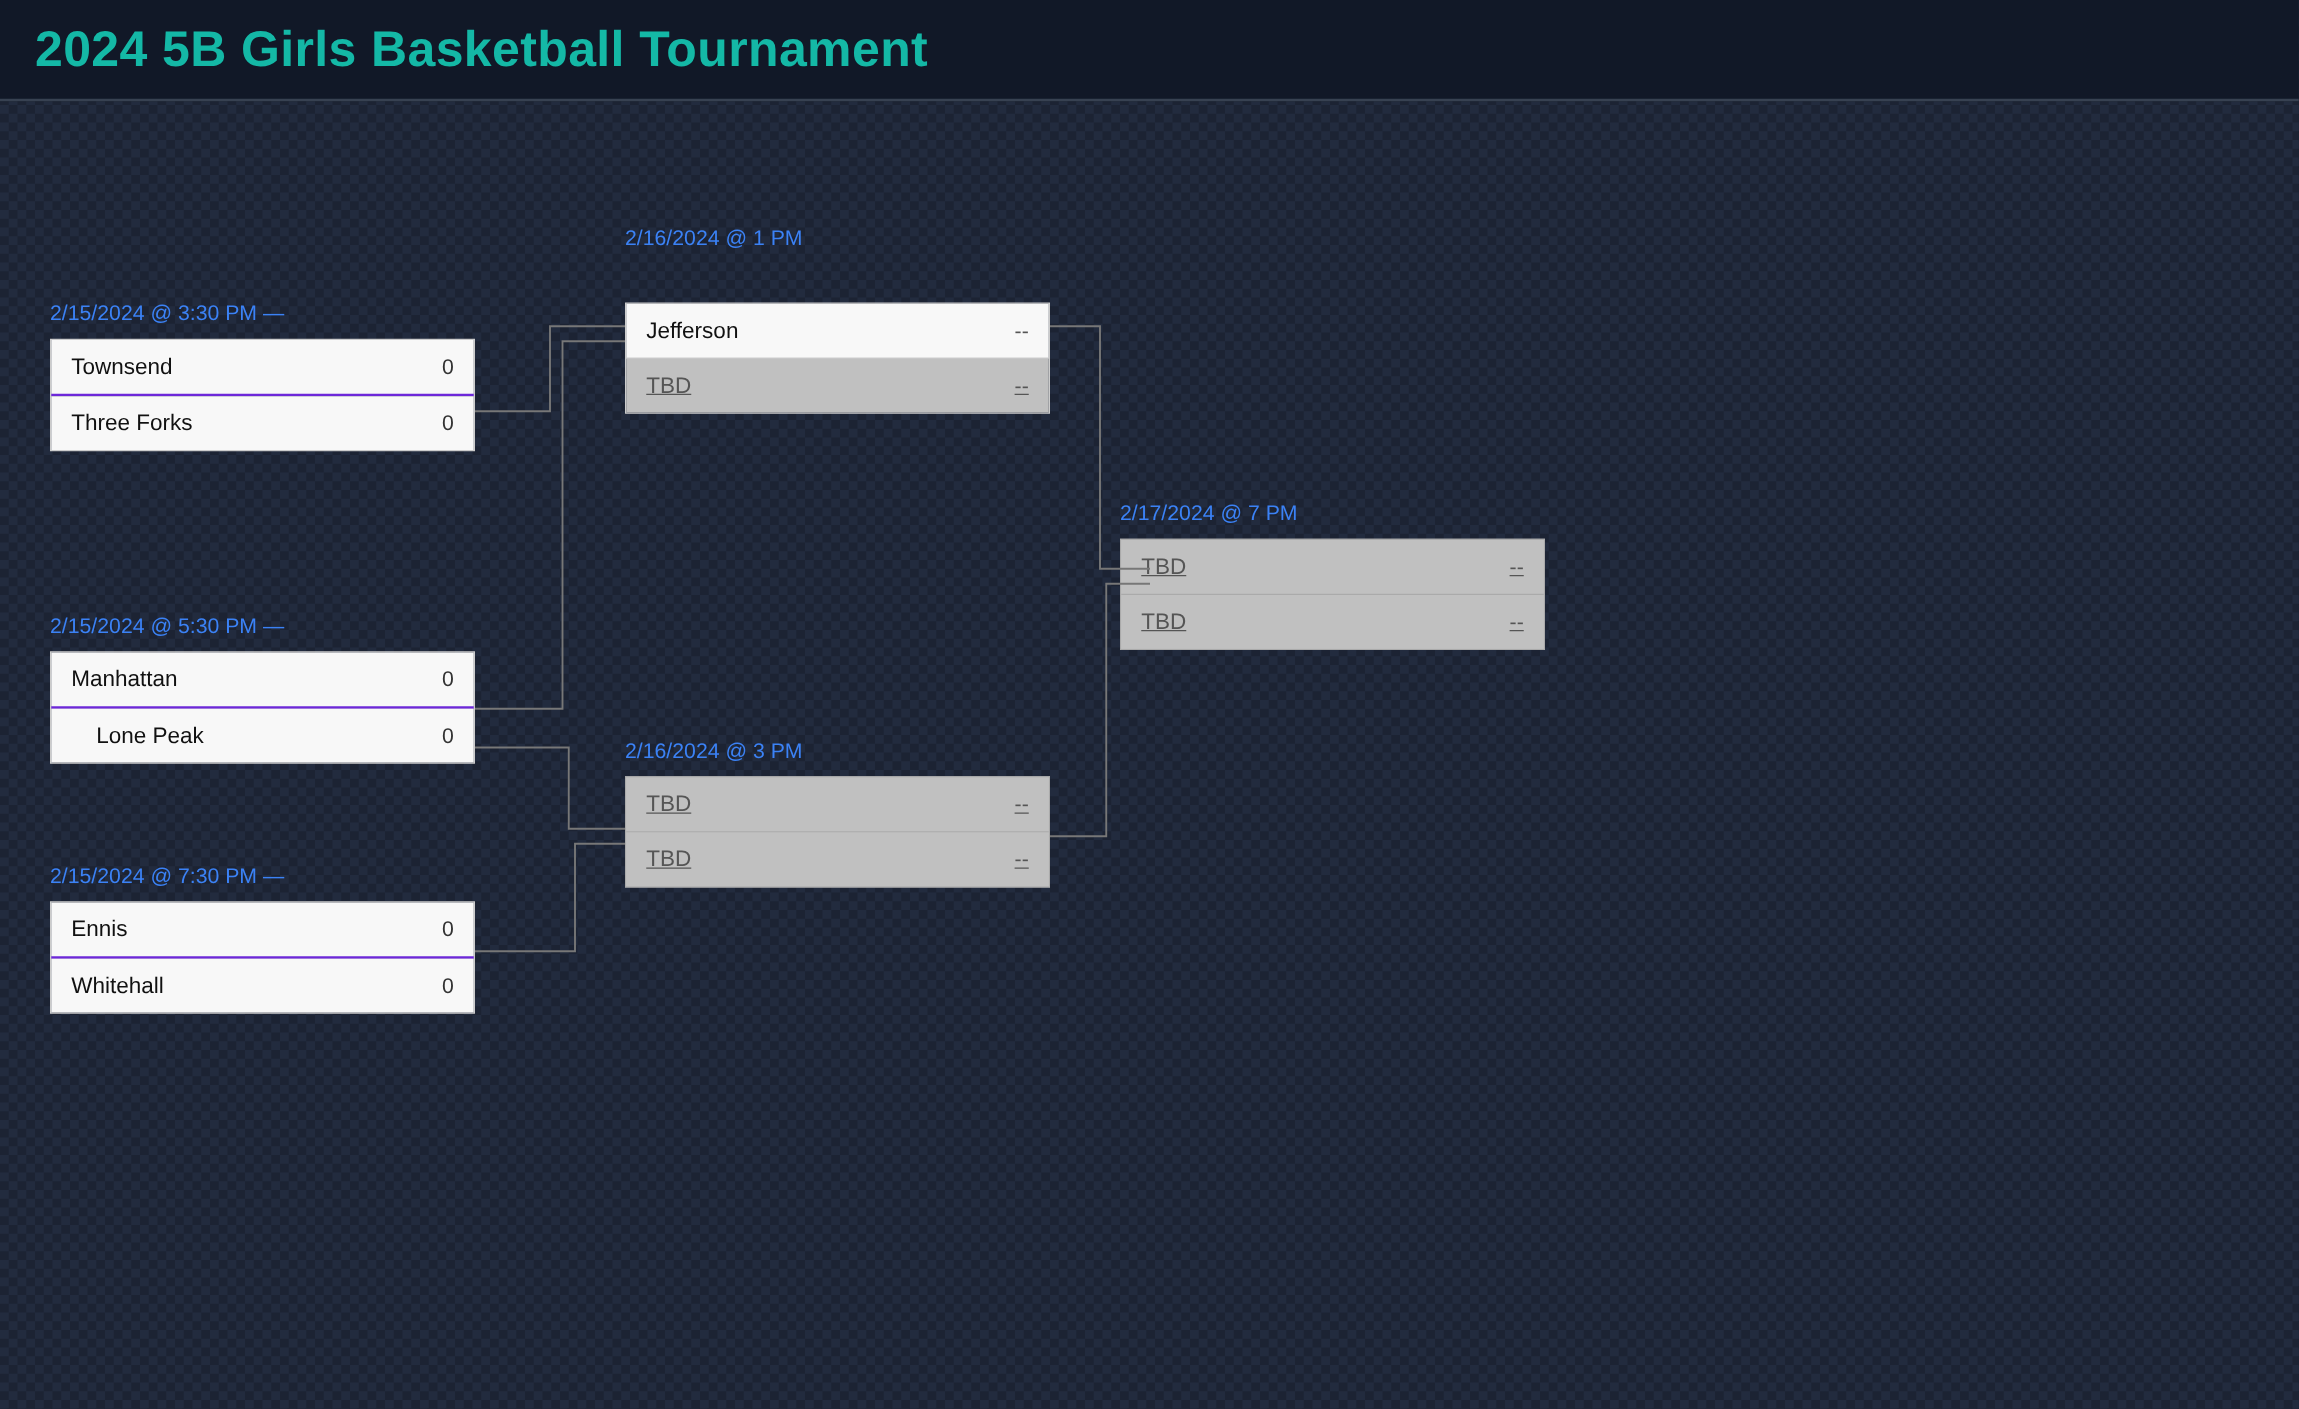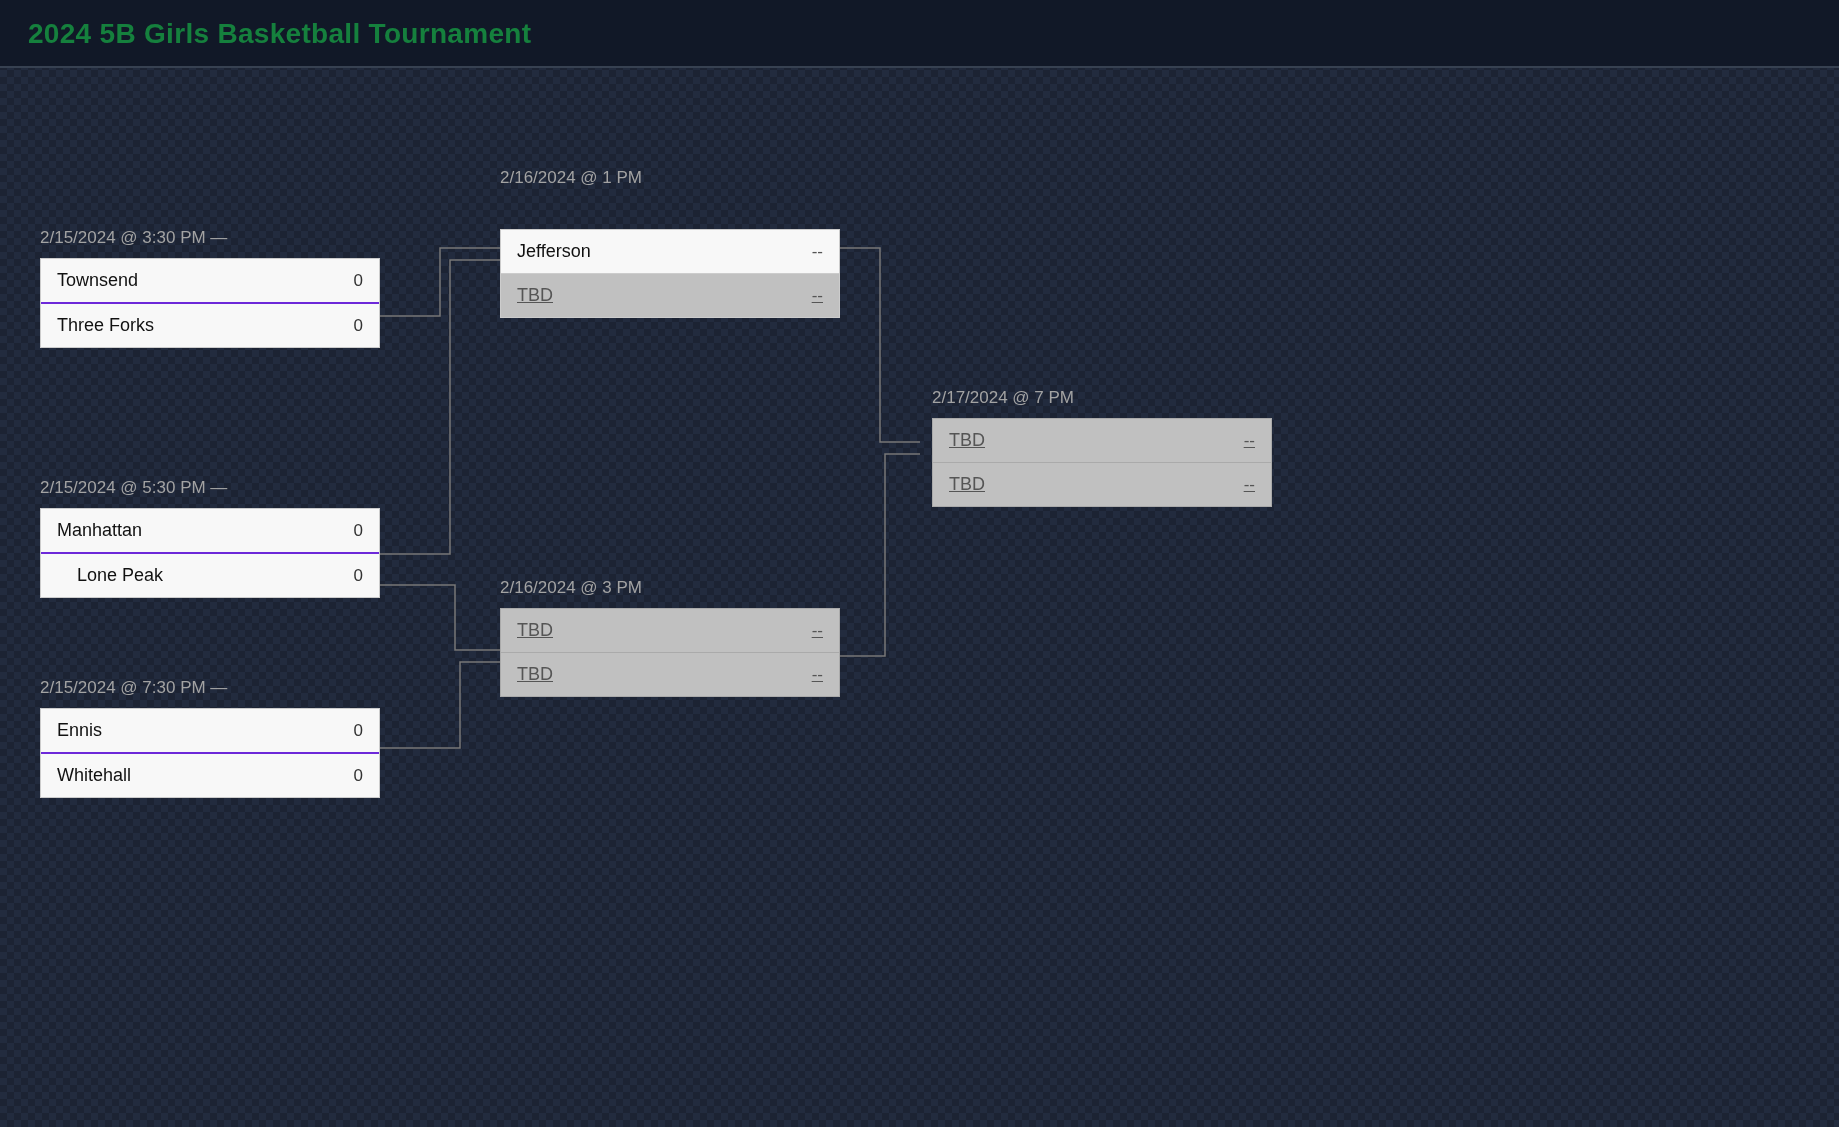--- a/index.html
+++ b/index.html
@@ -45,22 +45,22 @@
       height: 1127px;
     }
 
     .header {
       background-color: #111827;
       padding: 18px 28px 16px 28px;
       border-bottom: 2px solid #374151;
     }
 
     .header-title {
-      color: #15803d;
-      font-size: 28px;
+      color: #14b8a6;
+      font-size: 40px;
       font-weight: 700;
       letter-spacing: 0.3px;
     }
 
     .team-name {
       font-weight: 400;
     }
 
     
     .lines-svg {
@@ -76,21 +76,21 @@
       position: relative;
       width: 1750px;
       height: 960px;
       margin: 20px 40px;
     }
 
     
     .r1-m1 { position: absolute; top: 140px; left: 0; }
 
     .round-label {
-      color: #a3a3a3;
+      color: #3b82f6;
       font-size: 17px;
       font-weight: 400;
       margin-bottom: 10px;
     }
 
     .game-box {
       width: 340px;
     }
 
     .game-box-r3 {
@@ -199,21 +199,21 @@
           <span class="team-name">TBD</span>
           <span class="score-dash">--</span>
         </div>
         <div class="team-row text-muted" style="background-color:#c0c0c0; border-bottom:none;">
           <span class="team-name">TBD</span>
           <span class="score-dash">--</span>
         </div>
       </div>
     </div>
 
-    <div style="position:absolute; top:300px; left:892px;">
+    <div style="position:absolute; top:300px; left:856px;">
       <div class="round-label">2/17/2024 @ 7 PM</div>
       <div class="game-box-r3" style="border:1px solid #aaaaaa; background-color:#c0c0c0; width:340px;">
         <div class="team-row text-muted" style="background-color:#c0c0c0; border-bottom:1px solid #aaaaaa;">
           <span class="team-name">TBD</span>
           <span class="score-dash">--</span>
         </div>
         <div class="team-row text-muted" style="background-color:#c0c0c0; border-bottom:none;">
           <span class="team-name">TBD</span>
           <span class="score-dash">--</span>
         </div>

